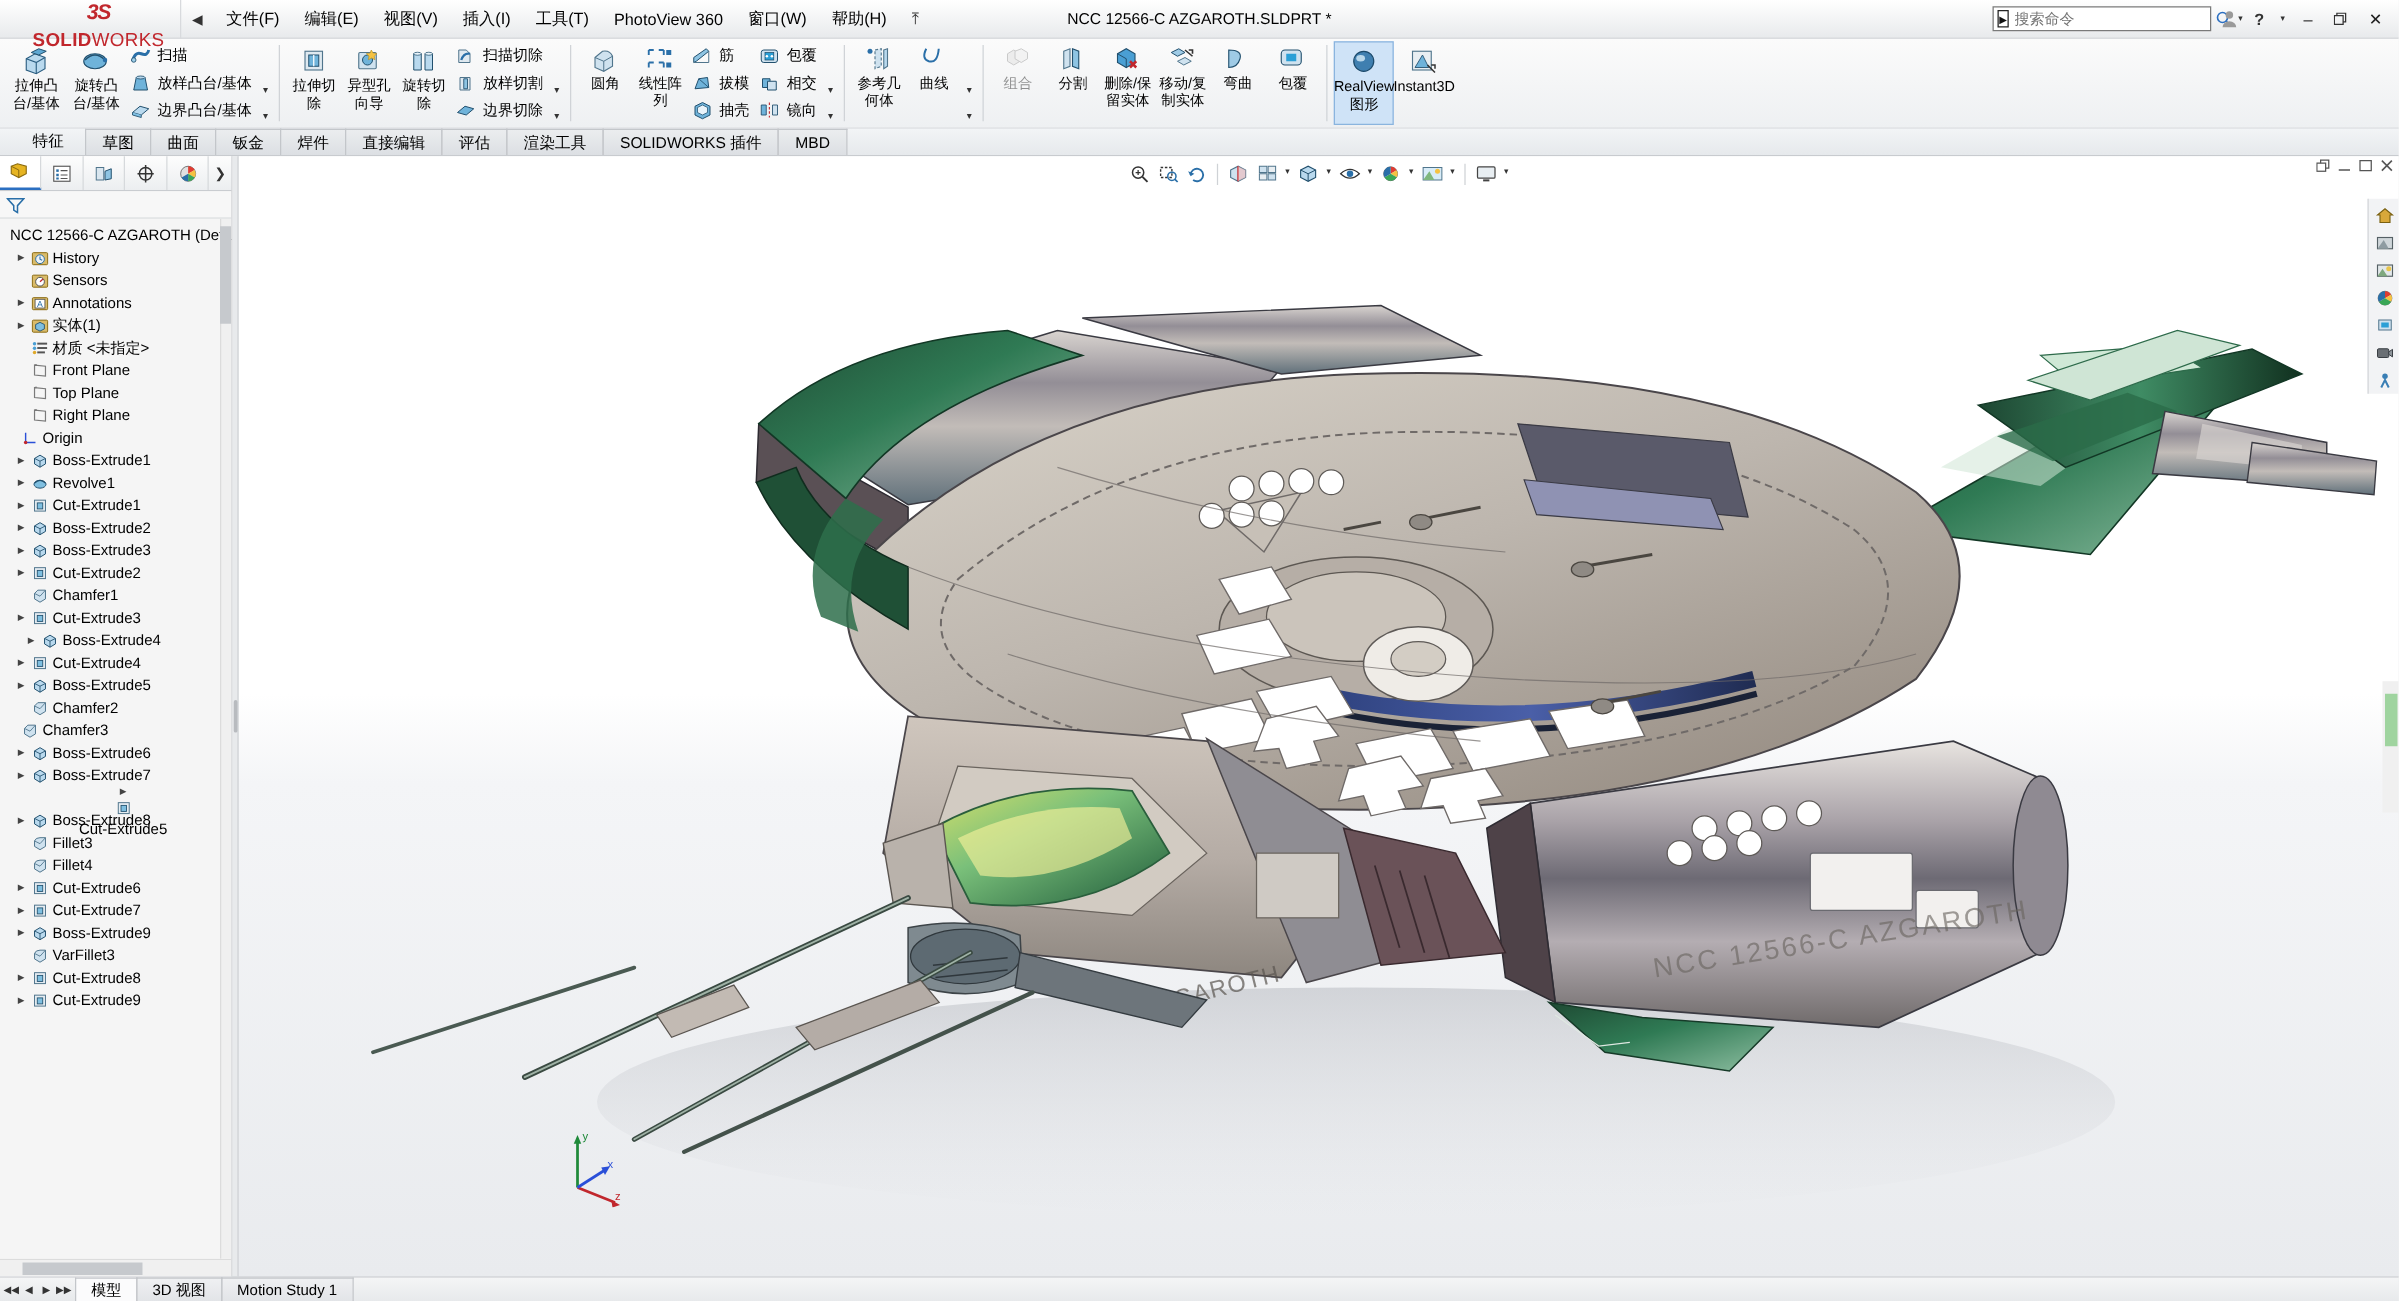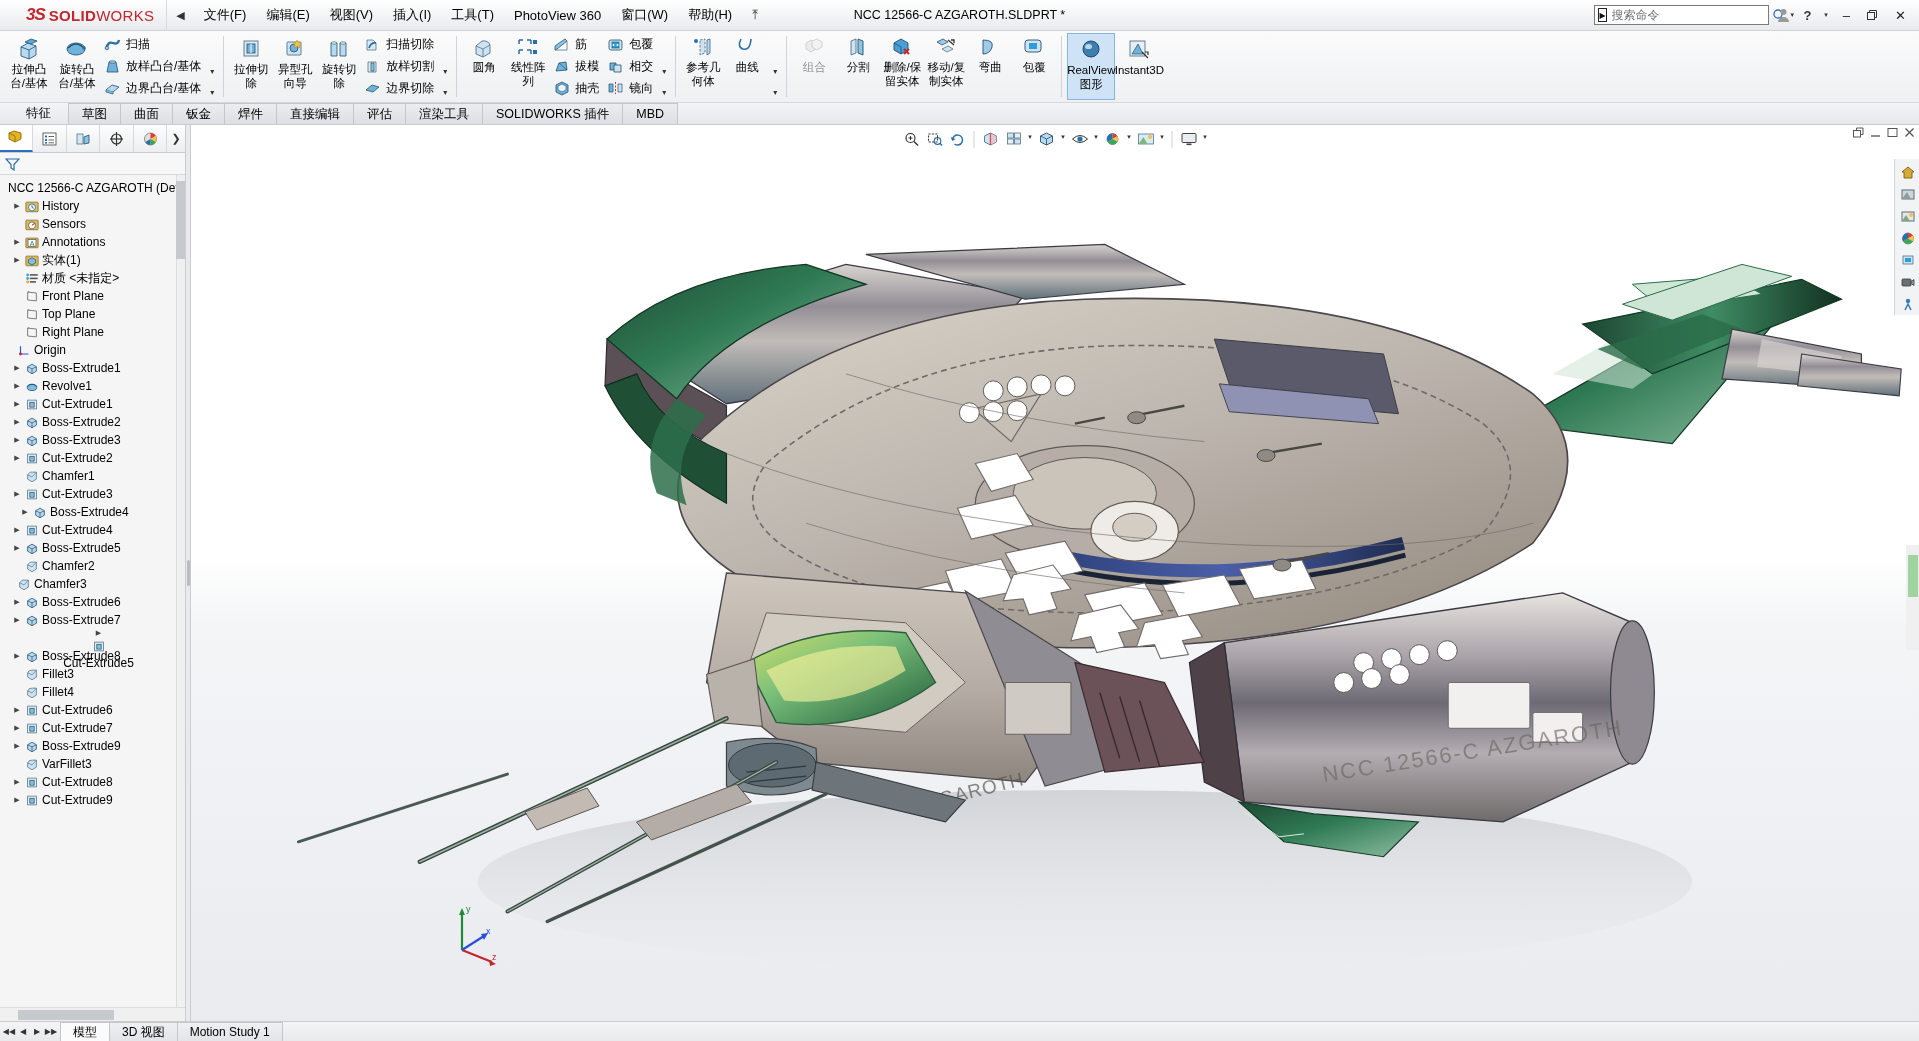--- a/index.html
+++ b/index.html
@@ -8,21 +8,21 @@
     font-family:"Liberation Sans", sans-serif;
     font-size:12px; color:#000; background:#f0f0f0;
   }
   #app{ width:1919px; height:1041px; position:relative; display:flex; flex-direction:column;
         background:linear-gradient(#fafafa,#eceef0); }
 
   
   .titlebar{ height:31px; display:flex; align-items:center; position:relative;
              background:linear-gradient(#ffffff,#e8eaec); border-bottom:1px solid #cfd2d6; flex:none;}
   .logo{ display:flex; align-items:center; gap:4px; padding:0 12px 0 26px; height:31px;
-         border-right:1px solid #d8dadd; }
+         border-right:1px solid #d8dadd;flex-direction:column; }
   .logo .ds{ color:#c1272d; font-weight:bold; font-size:17px; font-style:italic; letter-spacing:-1px;}
   .logo .sw1{ color:#c1272d; font-weight:bold; font-size:15px; letter-spacing:.3px;}
   .logo .sw2{ color:#c1272d; font-weight:normal; font-size:15px; letter-spacing:.3px;}
   .menuarrow{ padding:0 9px; color:#333; font-size:11px; }
   .menus{ display:flex; align-items:center; gap:0px;text-align:center; }
   .menus .m{ padding:3px 10px; font-size:13px; white-space:nowrap; cursor:default;}
   .pin{ padding:0 10px; color:#333; font-size:13px; }
   .titlebar .doc{ position:absolute; left:50%; transform:translateX(-50%); font-size:12.5px; }
   .tb-right{ margin-left:auto; display:flex; align-items:center; gap:3px; padding-right:6px; }
   .searchbox{ width:175px; height:20px; border:1px solid #7a7a7a; background:#fff;

